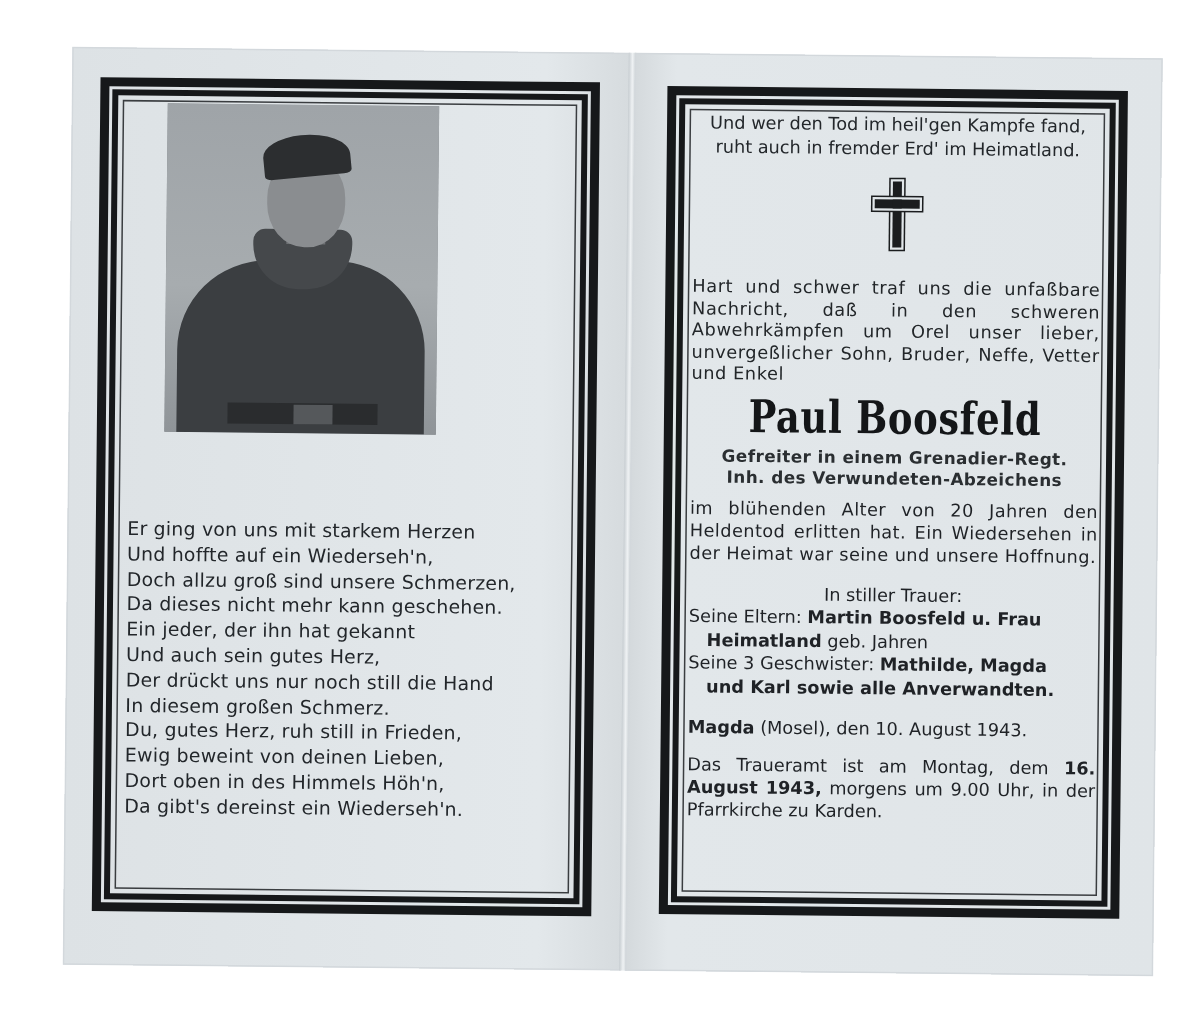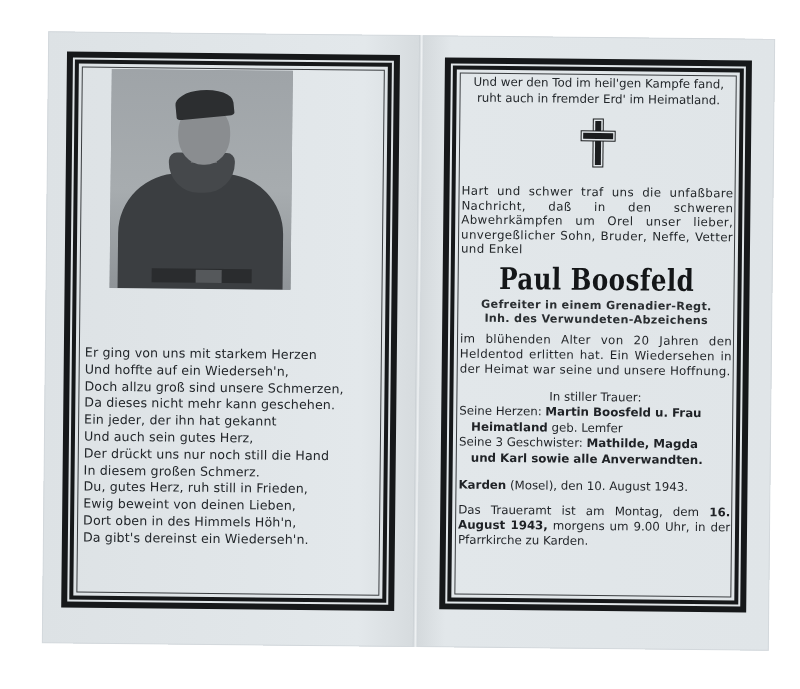--- a/index.html
+++ b/index.html
@@ -130,37 +130,37 @@
         <div class="c"></div>
       </div>
       <div class="announce">Hart und schwer traf uns die unfaßbare Nachricht, daß in den schweren Abwehrkämpfen um Orel unser lieber, unvergeßlicher Sohn, Bruder, Neffe, Vetter und Enkel</div>
       <div class="name">Paul Boosfeld</div>
       <div class="rank">Gefreiter in einem Grenadier-Regt.</div>
       <div class="rank">Inh. des Verwundeten-Abzeichens</div>
       <div class="para">im blühenden Alter von 20 Jahren den Heldentod erlitten hat. Ein Wiedersehen in der Heimat war seine und unsere Hoffnung.</div>
       <div class="center">In stiller Trauer:</div>
       <div class="fam">
         <div>
-          <span>Seine Herzen:</span>
+          <span>Seine Eltern:</span>
           <b>Martin Boosfeld u. Frau</b>
         </div>
         <div class="indent">
           <b>Heimatland</b>
-          <span>geb. Lemfer</span>
+          <span>geb. Jahren</span>
         </div>
         <div>
           <span>Seine 3 Geschwister:</span>
           <b>Mathilde, Magda</b>
         </div>
         <div class="indent">
           <b>und Karl sowie alle Anverwandten.</b>
         </div>
       </div>
       <div class="place">
-        <b>Karden</b>
+        <b>Magda</b>
         <span>(Mosel), den 10. August 1943.</span>
       </div>
       <div class="service">
         <span>Das Traueramt ist am Montag, dem</span>
         <b>16. August 1943,</b>
         <span>morgens um 9.00 Uhr,</span>
         <span>in der Pfarrkirche zu Karden.</span>
       </div>
     </div>
   </div>

